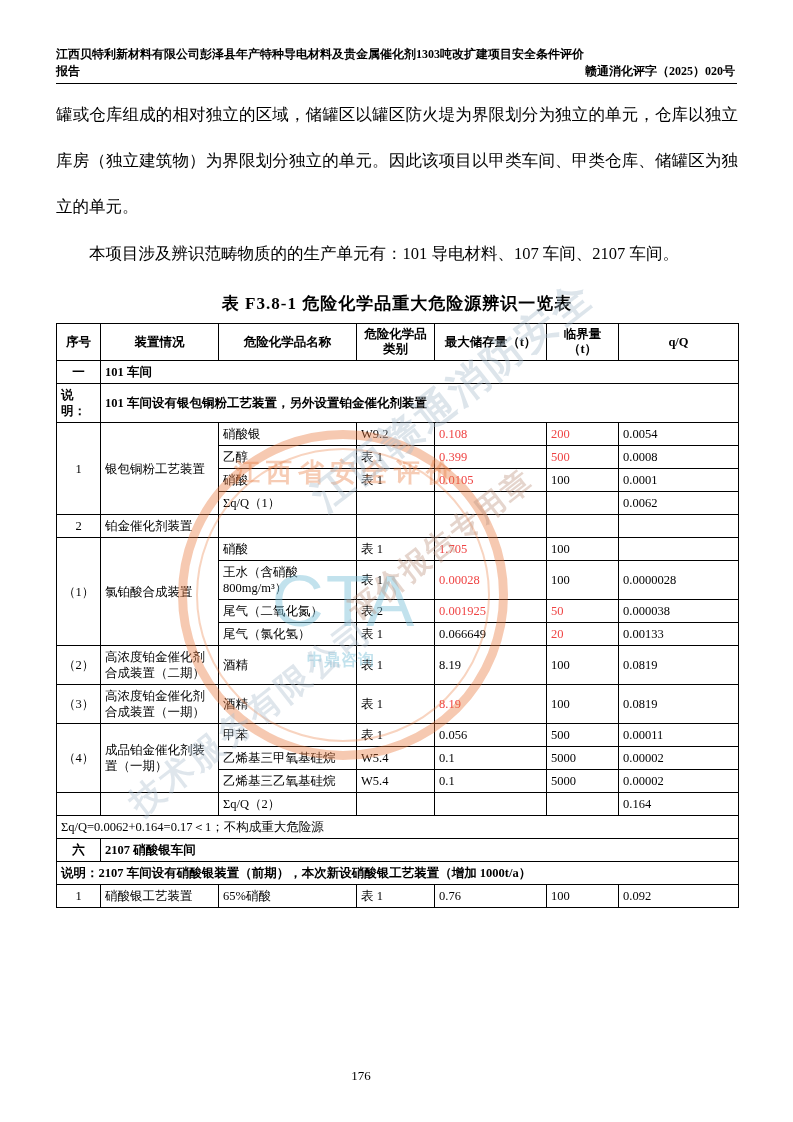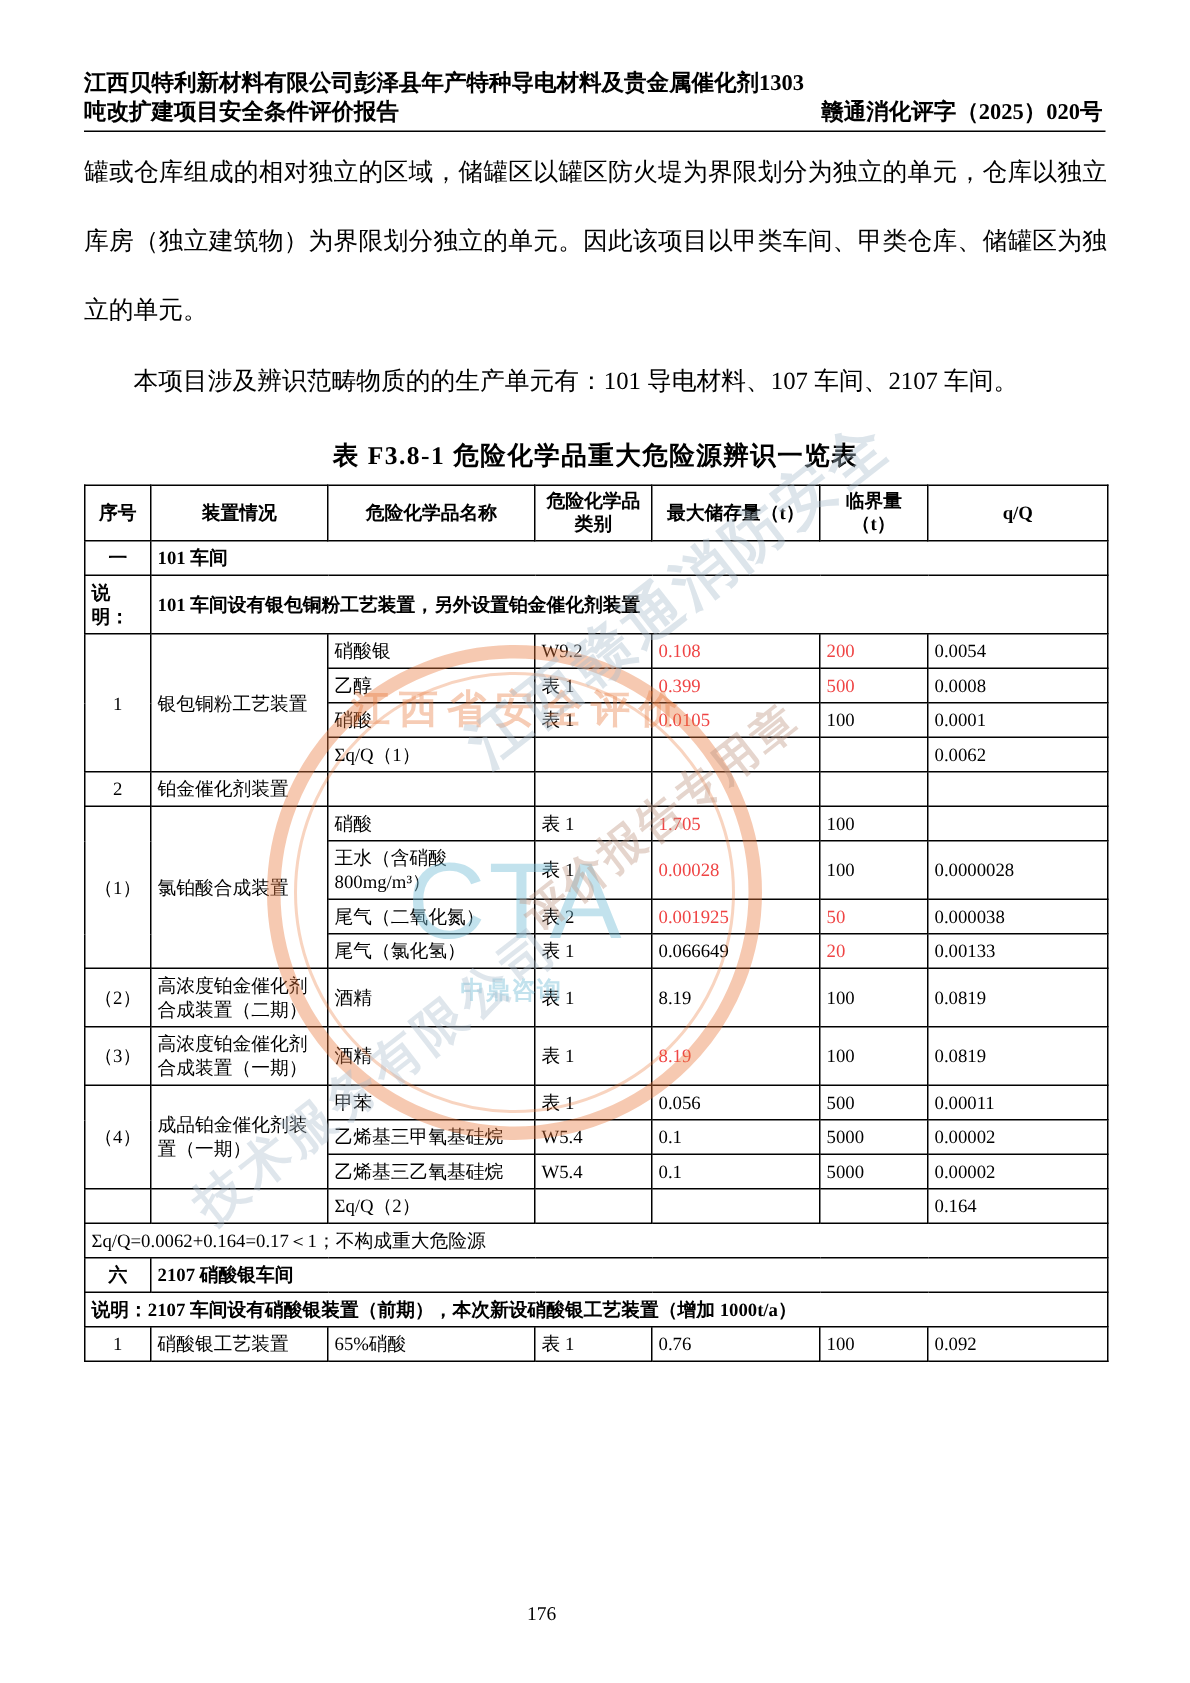--- a/index.html
+++ b/index.html
@@ -28,21 +28,21 @@
     position: absolute;
     top: 46px;
     left: 56px;
     right: 56px;
     height: 26px;
   }
   .header-line {
     display: flex;
     justify-content: space-between;
     align-items: flex-end;
-    font-size: 15px;
+    font-size: 12px;
     font-weight: bold;
     letter-spacing: 0px;
     padding-bottom: 3px;
   }
   .header-right {
     white-space: nowrap;
     padding-right: 2px;
   }
   .header-rule {
     border-bottom: 1.6px solid #000;

